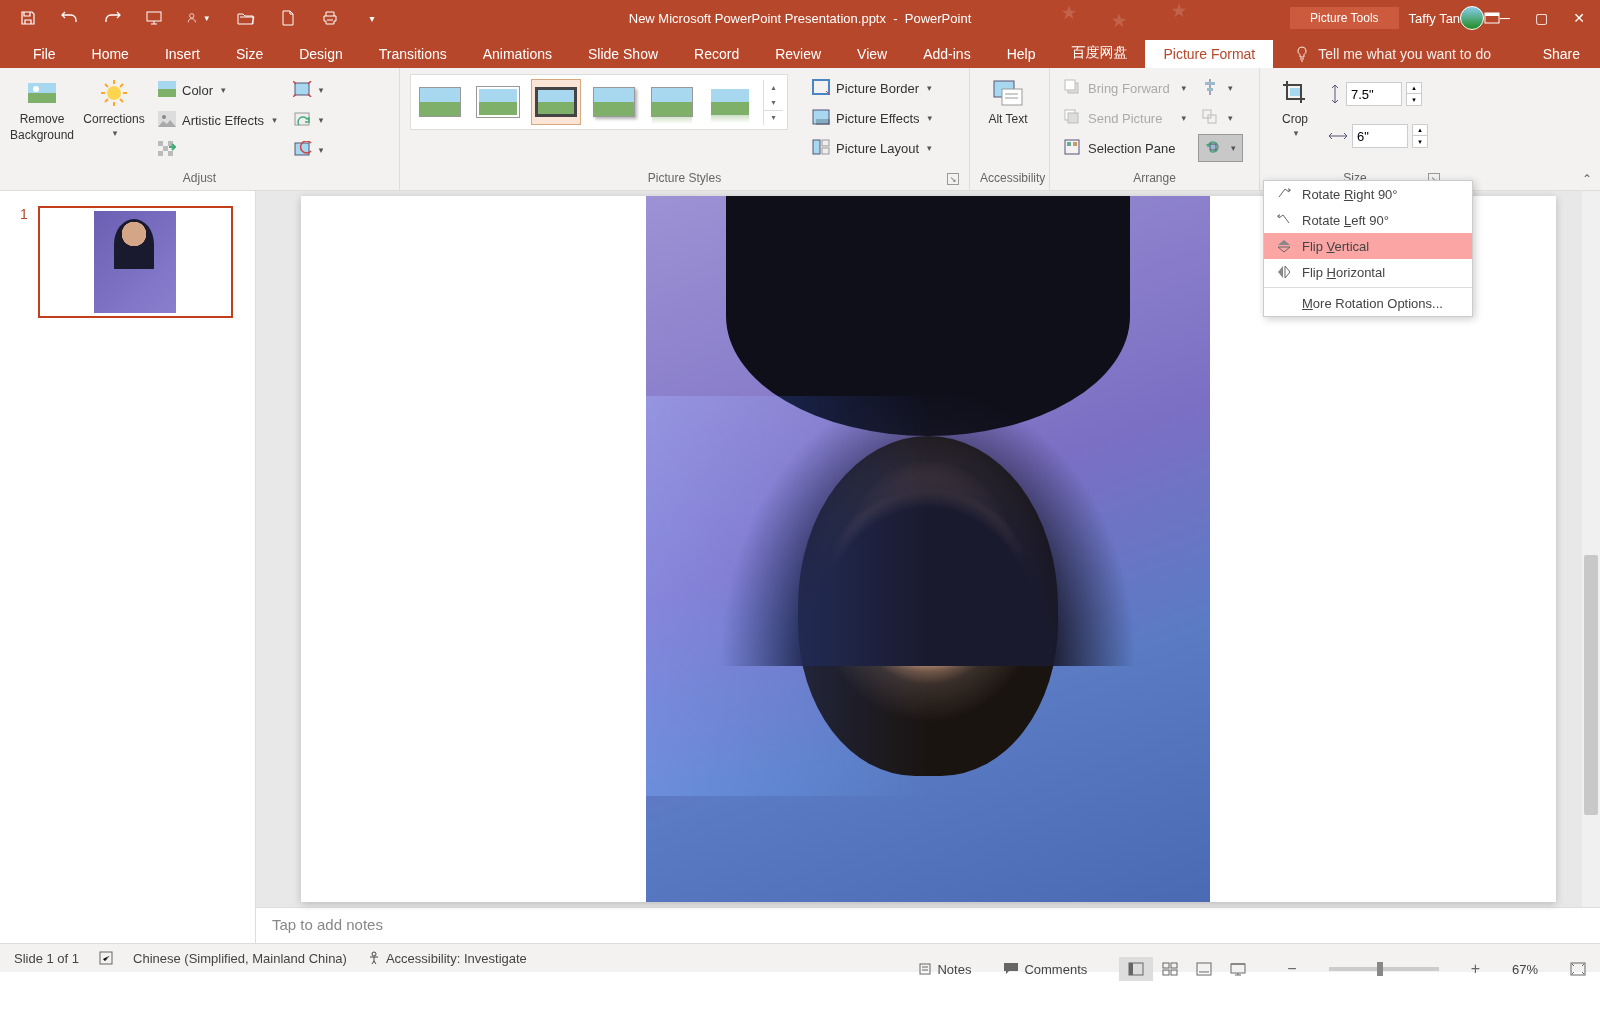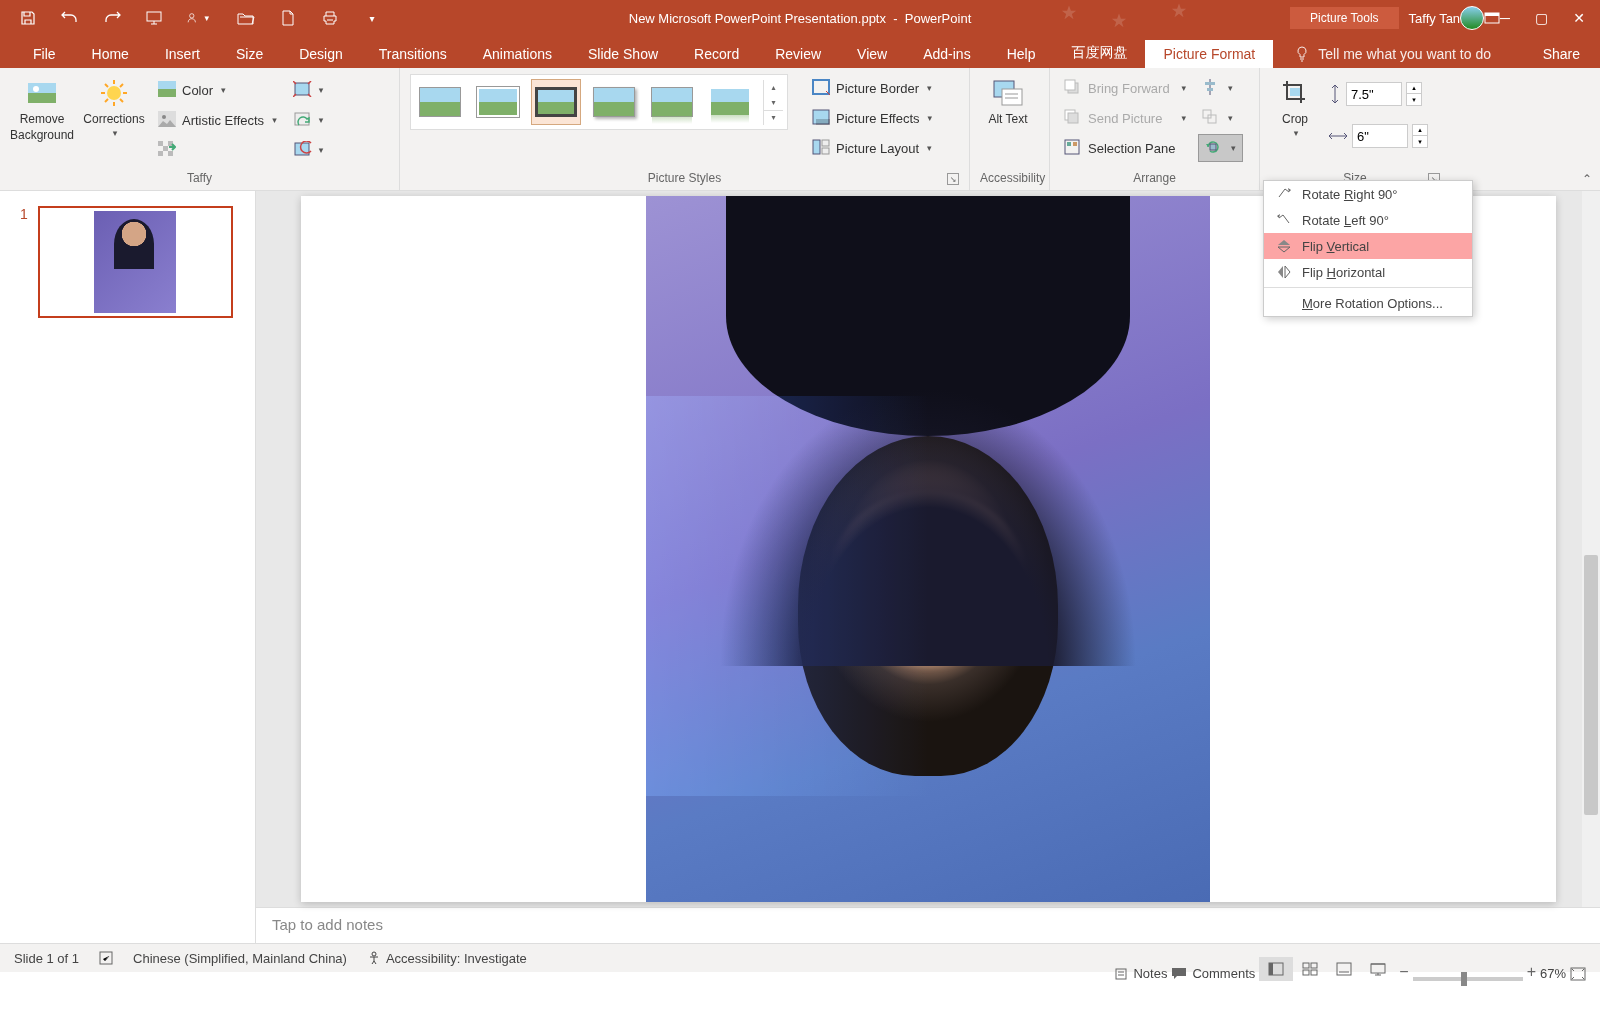--- a/index.html
+++ b/index.html
@@ -84,21 +84,21 @@
 .shoulders { position:absolute; top:0; left:80px; right:80px; height:240px; background:#0f0f1a; border-radius:0 0 50% 50%; }
 
 .vscroll { position:absolute; right:0; top:0; bottom:0; width:18px; background:#f0f0f0; }
 .vscroll-track { position:absolute; top:14px; bottom:14px; left:0; right:0; }
 .vscroll-thumb { position:absolute; top:350px; height:260px; left:2px; right:2px; background:#c8c8c8; border-radius:2px; }
 
 .notes { height:36px; background:#fff; border-top:1px solid #ddd; padding:8px 16px; font-size:15px; color:#888; }
 
 
 .statusbar { height:29px; background:#F3F2F1; border-top:1px solid #ddd; display:flex; align-items:center; font-size:13px; color:#444; padding:0 14px; gap:20px; }
-.statusbar .right { margin-left:auto; display:flex; align-items:flex-end; gap:4px;margin-top:22px; }
+.statusbar .right { margin-left:auto; display:flex; align-items:center; gap:32px;margin-top:22px; }
 .view-btns { display:flex; }
 .view-btn { width:34px; height:24px; display:flex; align-items:center; justify-content:center; cursor:pointer; }
 .view-btn.active { background:#ddd; }
 .zoom-slider { width:110px; height:4px; background:#ccc; position:relative; }
 .zoom-slider .handle { position:absolute; left:48px; top:-5px; width:6px; height:14px; background:#888; }
 .sb-item { display:flex; align-items:center; gap:5px; cursor:pointer; }
 
 svg { display:block; }
 </style>
 </head>
@@ -309,21 +309,21 @@
             <div class="ico">
               <svg width="20" height="16" viewBox="0 0 20 16">
                 <rect x="2" y="2" width="14" height="12" fill="#a8d8ef" stroke="#557"></rect>
                 <path fill="none" stroke="#c44" stroke-width="1.5" d="M18 2a6 6 0 1 0 0 8"></path>
               </svg>
             </div>
             <span class="chev">▾</span>
           </div>
       </div>
     </div>
-    <div class="group-label">Taffy</div>
+    <div class="group-label">Adjust</div>
   </div>
 
   <div class="group" style="width:570px;">
     <div class="group-body">
       <div class="style-gallery">
         <div class="style-item">
             <div class="style-thumb"></div>
           </div>
         <div class="style-item">
             <div class="style-thumb" style="border:2px solid #fff;box-shadow:0 0 0 1px #999;"></div>

